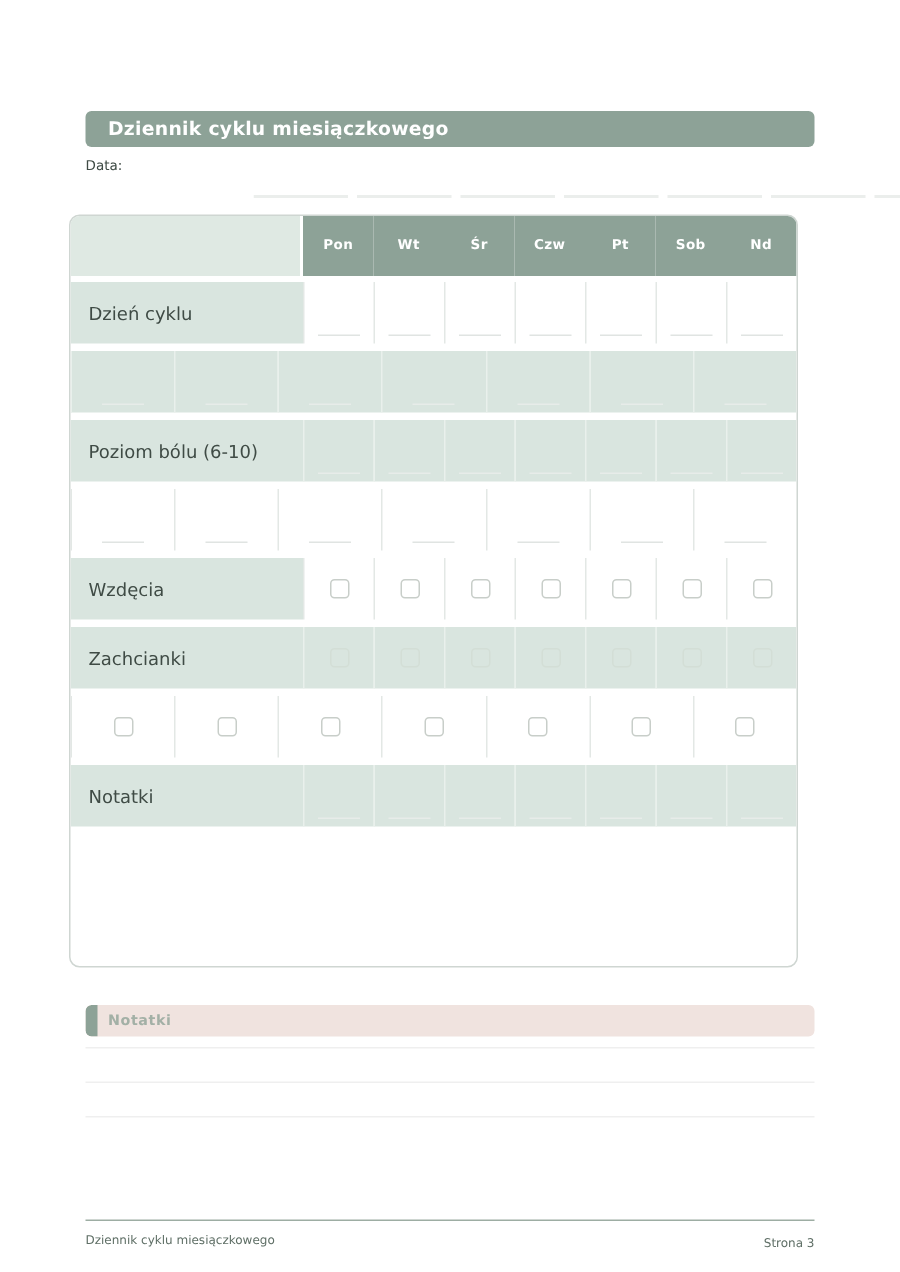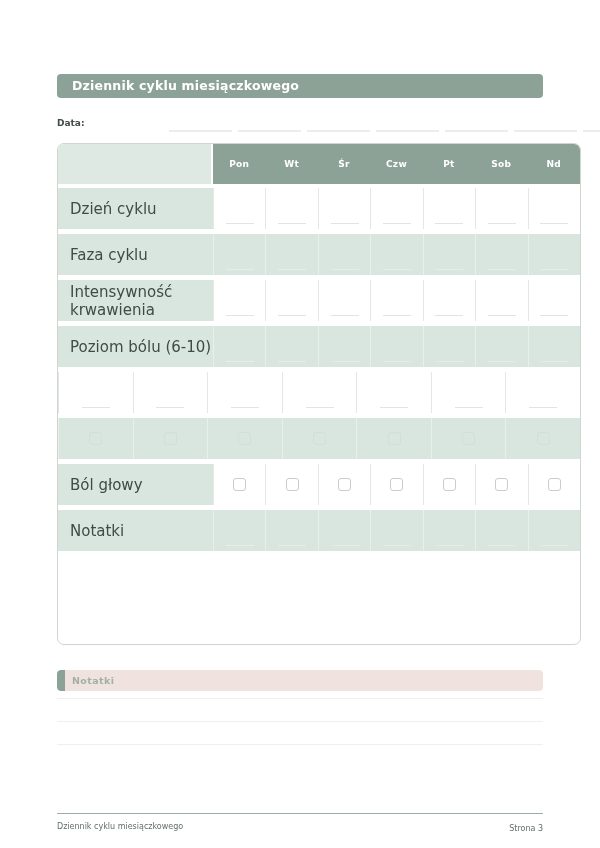--- a/index.html
+++ b/index.html
@@ -18,45 +18,45 @@
     font-family:"DejaVu Sans",sans-serif;color:var(--label-text);
   }
   
   .title-band{
     position:absolute;left:57px;right:57px;top:58px;height:24px;
     background:var(--sage);border-radius:4px;
     color:#ffffff;font-weight:bold;font-size:12.5px;line-height:24px;
     padding-left:15px;box-sizing:border-box;letter-spacing:0.2px;
   }
   
-  .date-label{position:absolute;left:57px;top:102px;font-size:9px;color:var(--label-text);font-weight:bold;}
+  .date-label{position:absolute;left:57px;top:90px;font-size:9px;color:var(--label-text);}
   .date-lines{
     position:absolute;left:169px;top:114px;right:0;height:3px;
     display:flex;gap:6px;overflow:hidden;
   }
   .dseg{flex:0 0 63px;height:2px;background:#ebeeec;}
   
   .tracker{
-    position:absolute;left:57px;top:127px;width:524px;height:502px;
+    position:absolute;left:46px;top:127px;width:486px;height:502px;
     box-sizing:border-box;border:1px solid #cfd6d2;border-radius:7px;
     background:#ffffff;overflow:hidden;
   }
   .thead{display:flex;height:40px;}
   .corner{width:155px;background:var(--sage-head-cell);border-right:2px solid #ffffff;box-sizing:border-box;}
   .day-head{
     flex:1;background:var(--sage);color:#ffffff;
     font-size:9px;font-weight:bold;letter-spacing:0.3px;
     display:flex;align-items:center;justify-content:center;
   }
   .tbody{padding-top:4px;}
   .row{display:flex;height:41px;margin-bottom:5px;}
   .row:last-child{margin-bottom:0;}
   .label-cell{
     width:155px;box-sizing:border-box;background:var(--sage-light);
-    font-size:15px;color:var(--label-text);
+    font-size:12px;color:var(--label-text);
     display:flex;align-items:center;padding-left:12px;
   }
   .cells{flex:1;display:flex;}
   .cell{flex:1;position:relative;border-left:1px solid #e3e8e5;display:flex;align-items:center;justify-content:center;}
   .row.tint .label-cell{background:var(--sage-light);}
   .row.tint .cell{background:var(--sage-light);border-left-color:#e9f0ec;}
   .u{position:absolute;left:50%;transform:translateX(-50%);bottom:5px;width:28px;height:1px;background:#e0e4e2;}
   .row.tint .u{background:#e7ece9;}
   .cb{width:13px;height:13px;box-sizing:border-box;border:1px solid #c8cec9;border-radius:3px;background:#ffffff;}
   .row.tint .cb{border-color:#d3ded6;background:transparent;}
@@ -142,84 +142,51 @@
               <span class="u"></span>
             </div>
 
           <div class="cell">
               <span class="u"></span>
             </div>
         </div>
       </div>
 
       <div class="row tint">
-        <div class="label-cell">Faza cyklu</div>
-        <div class="cells">
-          <div class="cell">
-              <span class="u"></span>
-            </div>
-
-          <div class="cell">
-              <span class="u"></span>
-            </div>
-
-          <div class="cell">
-              <span class="u"></span>
-            </div>
-
-          <div class="cell">
-              <span class="u"></span>
-            </div>
-
-          <div class="cell">
-              <span class="u"></span>
-            </div>
-
-          <div class="cell">
-              <span class="u"></span>
-            </div>
-
-          <div class="cell">
-              <span class="u"></span>
-            </div>
-        </div>
-      </div>
-
-      <div class="row">
-        <div class="label-cell">Intensywność krwawienia</div>
-        <div class="cells">
-          <div class="cell">
-              <span class="u"></span>
-            </div>
-
-          <div class="cell">
-              <span class="u"></span>
-            </div>
-
-          <div class="cell">
-              <span class="u"></span>
-            </div>
-
-          <div class="cell">
-              <span class="u"></span>
-            </div>
-
-          <div class="cell">
-              <span class="u"></span>
-            </div>
-
-          <div class="cell">
-              <span class="u"></span>
-            </div>
-
-          <div class="cell">
-              <span class="u"></span>
-            </div>
-        </div>
-      </div>
+        <div class="cells">
+          <div class="cell">
+              <span class="u"></span>
+            </div>
+
+          <div class="cell">
+              <span class="u"></span>
+            </div>
+
+          <div class="cell">
+              <span class="u"></span>
+            </div>
+
+          <div class="cell">
+              <span class="u"></span>
+            </div>
+
+          <div class="cell">
+              <span class="u"></span>
+            </div>
+
+          <div class="cell">
+              <span class="u"></span>
+            </div>
+
+          <div class="cell">
+              <span class="u"></span>
+            </div>
+        </div>
+      </div>
+
 
       <div class="row tint">
         <div class="label-cell">Poziom bólu (6-10)</div>
         <div class="cells">
           <div class="cell">
               <span class="u"></span>
             </div>
 
           <div class="cell">
               <span class="u"></span>
@@ -273,22 +240,55 @@
               <span class="u"></span>
             </div>
 
           <div class="cell">
               <span class="u"></span>
             </div>
         </div>
       </div>
 
 
+      <div class="row">
+        <div class="label-cell">Wzdęcia</div>
+        <div class="cells">
+          <div class="cell">
+              <span class="cb"></span>
+            </div>
+
+          <div class="cell">
+              <span class="cb"></span>
+            </div>
+
+          <div class="cell">
+              <span class="cb"></span>
+            </div>
+
+          <div class="cell">
+              <span class="cb"></span>
+            </div>
+
+          <div class="cell">
+              <span class="cb"></span>
+            </div>
+
+          <div class="cell">
+              <span class="cb"></span>
+            </div>
+
+          <div class="cell">
+              <span class="cb"></span>
+            </div>
+        </div>
+      </div>
 
       <div class="row tint">
+        <div class="label-cell">Zachcianki</div>
         <div class="cells">
           <div class="cell">
               <span class="cb"></span>
             </div>
 
           <div class="cell">
               <span class="cb"></span>
             </div>
 
           <div class="cell">
@@ -307,21 +307,20 @@
               <span class="cb"></span>
             </div>
 
           <div class="cell">
               <span class="cb"></span>
             </div>
         </div>
       </div>
 
       <div class="row">
-        <div class="label-cell">Ból głowy</div>
         <div class="cells">
           <div class="cell">
               <span class="cb"></span>
             </div>
 
           <div class="cell">
               <span class="cb"></span>
             </div>
 
           <div class="cell">

